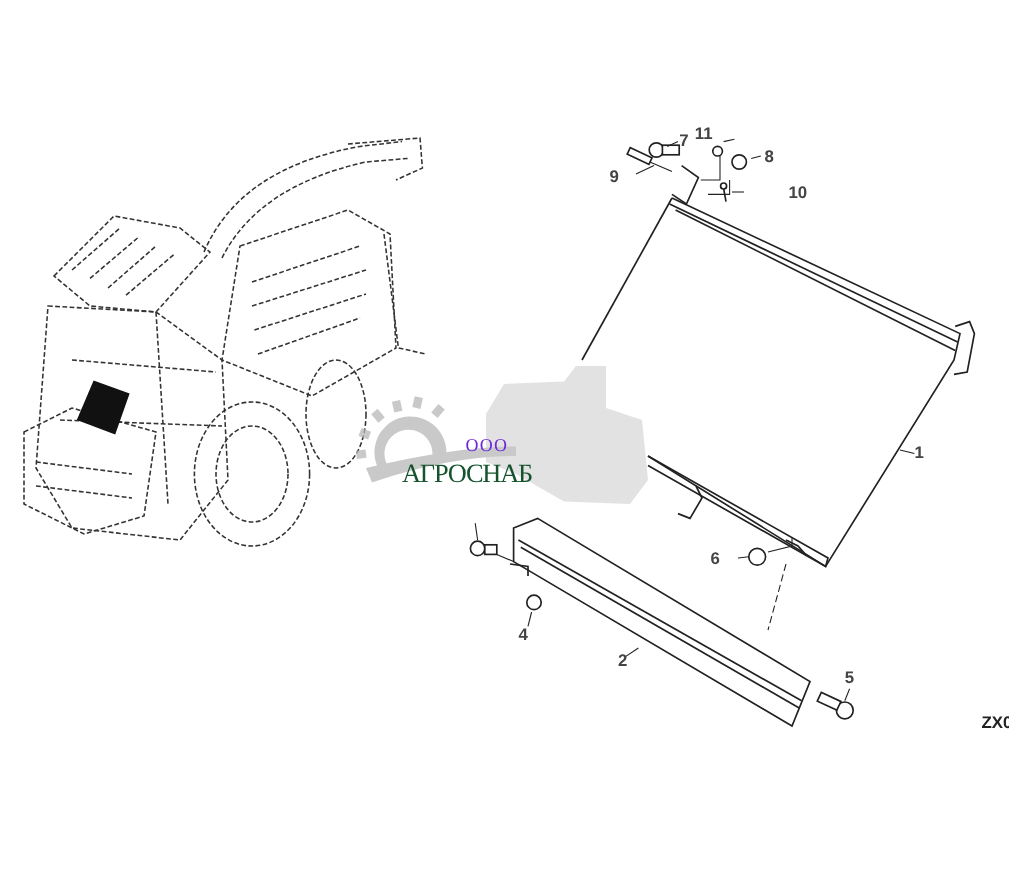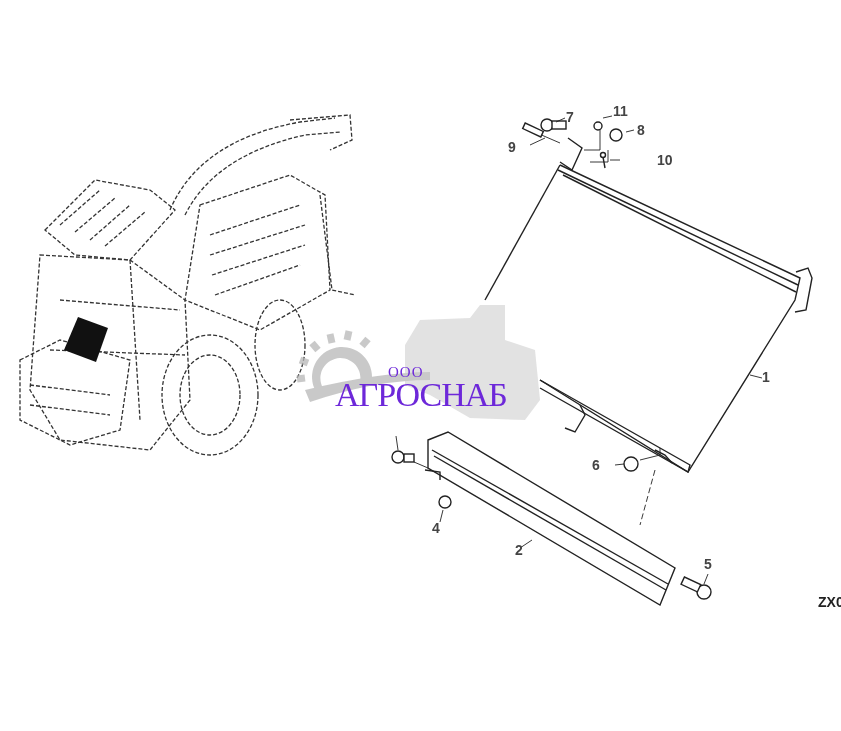--- a/index.html
+++ b/index.html
@@ -1,21 +1,21 @@
 <!DOCTYPE html>
 <html><head>
 <meta charset="utf-8">
 <style>
   html,body{margin:0;padding:0;background:#fff;}
   body{width:841px;height:731px;position:relative;overflow:hidden;font-family:"Liberation Sans",sans-serif;}
   svg{position:absolute;left:0;top:0;}
   .callout{position:absolute;font-family:"Liberation Sans",sans-serif;font-weight:bold;font-size:14px;color:#444;display:flex;align-items:center;justify-content:center;}
   .callout .halo{position:absolute;width:20px;height:20px;border-radius:50%;background:#ececec;right:-6px;top:-2px;z-index:-1;}
   .wm-ooo{position:absolute;left:388px;top:364px;font-family:"Liberation Serif",serif;font-size:15px;color:#6d28d9;letter-spacing:1px;}
-  .wm-name{position:absolute;left:335px;top:378px;font-family:"Liberation Serif",serif;font-size:34px;color:#6d28d9;letter-spacing:-1px;line-height:34px;}
+  .wm-name{position:absolute;left:335px;top:378px;font-family:"Liberation Serif",serif;font-size:22px;color:#14532d;letter-spacing:-1px;line-height:34px;}
   .code{position:absolute;left:818px;top:594px;font-weight:bold;font-size:14px;color:#222;}
 </style>
 </head>
 <body>
 
 <svg width="841" height="731" viewBox="0 0 841 731">
   <g fill="none" stroke="#333" stroke-width="1.3" stroke-dasharray="4 2">
 
     <path d="M170 210 Q200 140 300 122 L335 118"></path>
     <path d="M185 215 Q215 155 305 135 L340 132"></path>
@@ -147,18 +147,18 @@
     <span class="halo"></span>
     <span>8</span>
   </div>
 <div class="callout" style="left:508px;top:139px;">
     <span>9</span>
   </div>
 <div class="callout" style="left:621px;top:152px;margin-left:36px;">
     <span class="halo"></span>
     <span>10</span>
   </div>
-<div class="callout" style="left:613px;top:103px;">
+<div class="callout" style="left:579px;top:103px;">
     <span class="halo"></span>
     <span>11</span>
   </div>
 
 <div class="code">ZX0</div>
 
 </body></html>

